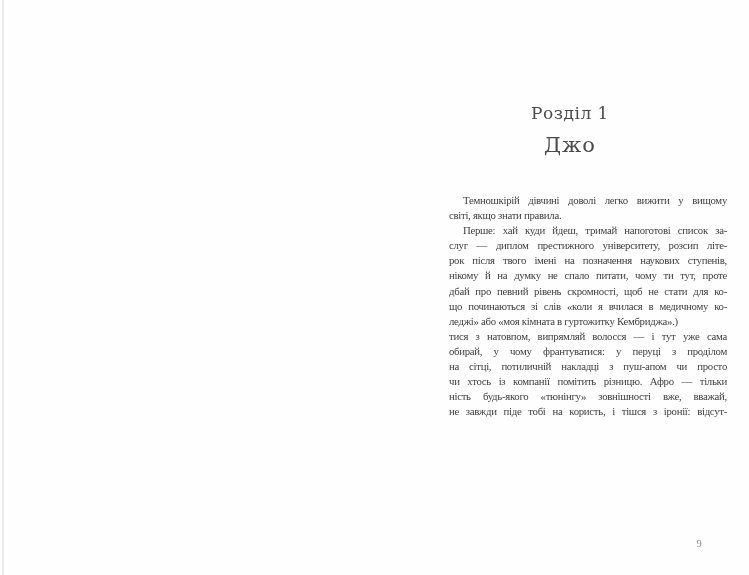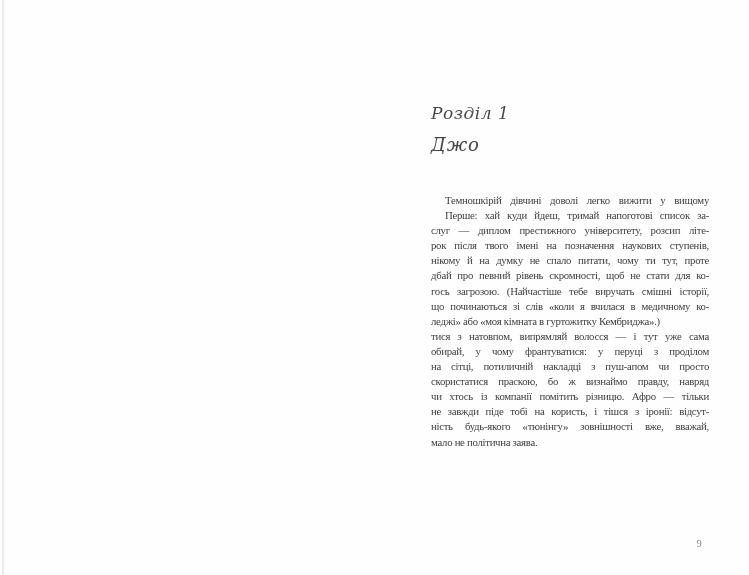--- a/index.html
+++ b/index.html
@@ -22,39 +22,38 @@
     background:var(--c-bg);
   }
   .edge-line{
     position:absolute;
     left:2px;top:0;bottom:0;width:2px;
     background:var(--c-edge);
   }
   .chapter{
     position:absolute;
     left:431px;top:103px;width:278px;
-    text-align:left;
+    text-align:center;
     color:var(--c-heading);
     font-family:"DejaVu Serif", serif;
-    font-style:italic;
   }
   .chapter-number{
     font-size:17px;
     line-height:20px;
     letter-spacing:0.5px;
   }
   .chapter-title{
     margin-top:10px;
-    font-size:18px;
+    font-size:21px;
     line-height:24px;
     letter-spacing:1px;
   }
   .body-text{
     position:absolute;
-    left:431px;top:193px;width:278px;
+    left:449px;top:193px;width:278px;
     color:var(--c-text);
     font-size:10.8px;
     letter-spacing:-0.3px;
   }
   .line{
     height:15.1px;
     line-height:15.1px;
     overflow:hidden;
     text-align:justify;
     text-align-last:justify;
@@ -76,32 +75,30 @@
 <div class="page">
   <div class="edge-line"></div>
 
   <div class="chapter">
     <div class="chapter-number">Розділ 1</div>
     <div class="chapter-title">Джо</div>
   </div>
 
   <div class="body-text" id="body-text">
       <div class="line indent">Темношкірій дівчині доволі легко вижити у вищому</div>
+      <div class="line last">світі, якщо знати правила.</div>
       <div class="line indent">Перше: хай куди йдеш, тримай напоготові список за-</div>
       <div class="line">слуг — диплом престижного університету, розсип літе-</div>
       <div class="line">рок після твого імені на позначення наукових ступенів,</div>
       <div class="line">нікому й на думку не спало питати, чому ти тут, проте</div>
       <div class="line">дбай про певний рівень скромності, щоб не стати для ко-</div>
-      <div class="line">гось загрозою. (Найчастіше тебе виручать смішні історії,</div>
       <div class="line">що починаються зі слів «коли я вчилася в медичному ко-</div>
       <div class="line last">леджі» або «моя кімната в гуртожитку Кембриджа».)</div>
       <div class="line">тися з натовпом, випрямляй волосся — і тут уже сама</div>
       <div class="line">обирай, у чому франтуватися: у перуці з проділом</div>
       <div class="line">на сітці, потиличній накладці з пуш-апом чи просто</div>
-      <div class="line">скористатися праскою, бо ж визнаймо правду, навряд</div>
       <div class="line">чи хтось із компанії помітить різницю. Афро — тільки</div>
+      <div class="line">ність будь-якого «тюнінгу» зовнішності вже, вважай,</div>
       <div class="line">не завжди піде тобі на користь, і тішся з іронії: відсут-</div>
-      <div class="line">ність будь-якого «тюнінгу» зовнішності вже, вважай,</div>
-      <div class="line last">мало не політична заява.</div>
     </div>
 
   <div class="page-number">9</div>
 </div>
 
 </body></html>

